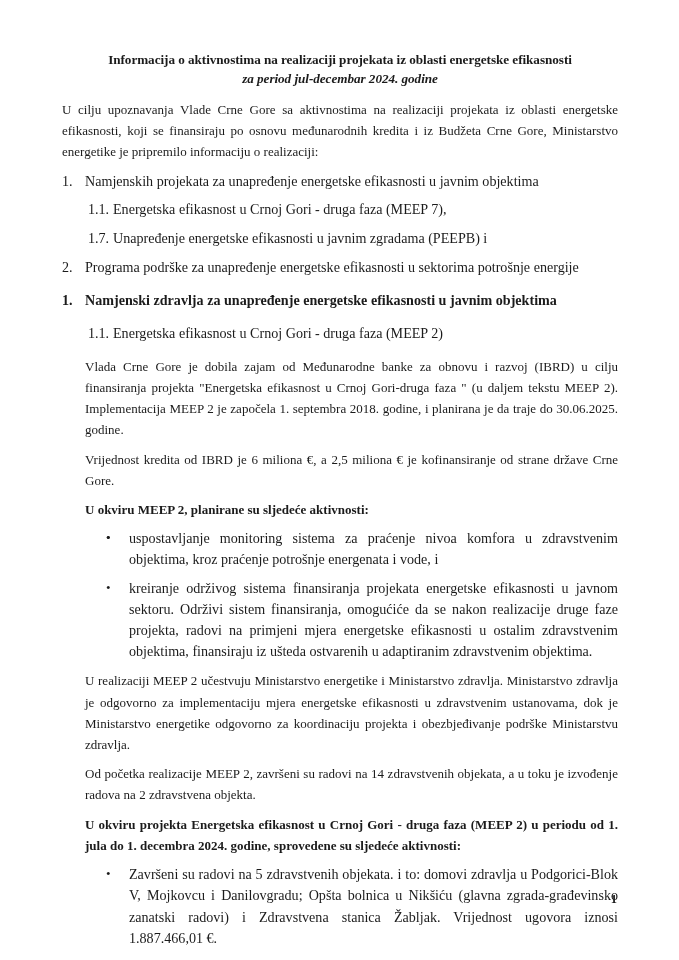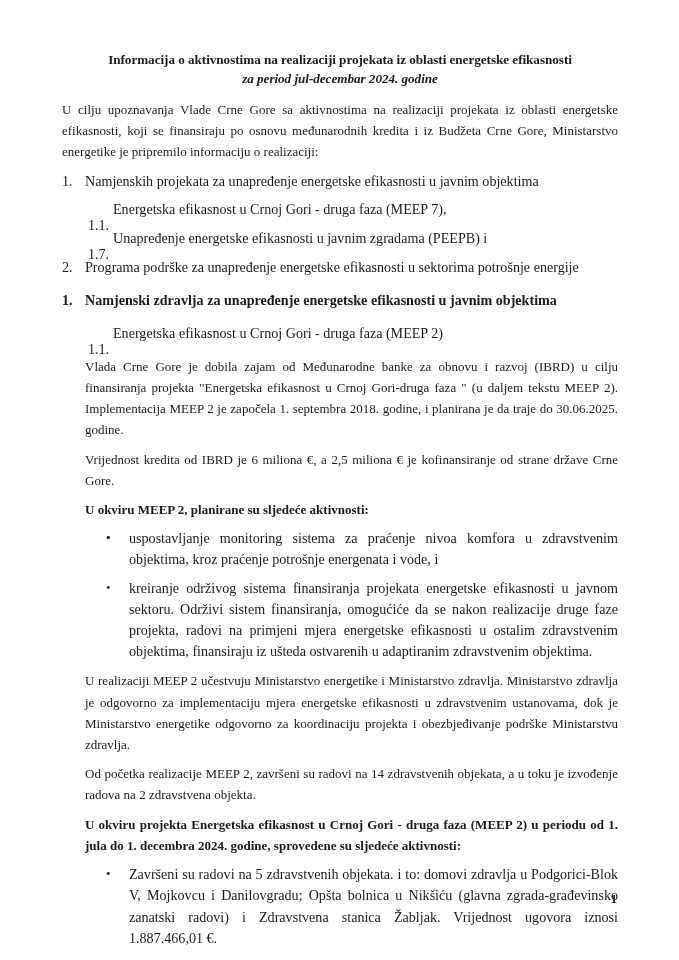--- a/index.html
+++ b/index.html
@@ -82,21 +82,21 @@
   .sub-item {
     position: relative;
     font-size: 14.1px;
     line-height: 21.2px;
     padding-left: 51px;
     margin-bottom: 8px;
   }
   .sub-item > .marker {
     position: absolute;
     left: 26px;
-    top: 16px;
+    top: 0;
     text-align: right;
   }
   .sub-item.underlined > .sub-text {
     text-underline-offset: 2px;
   }
   .sub-item.heading-sub {
     margin-top: 0;
     margin-bottom: 12px;
   }
 

